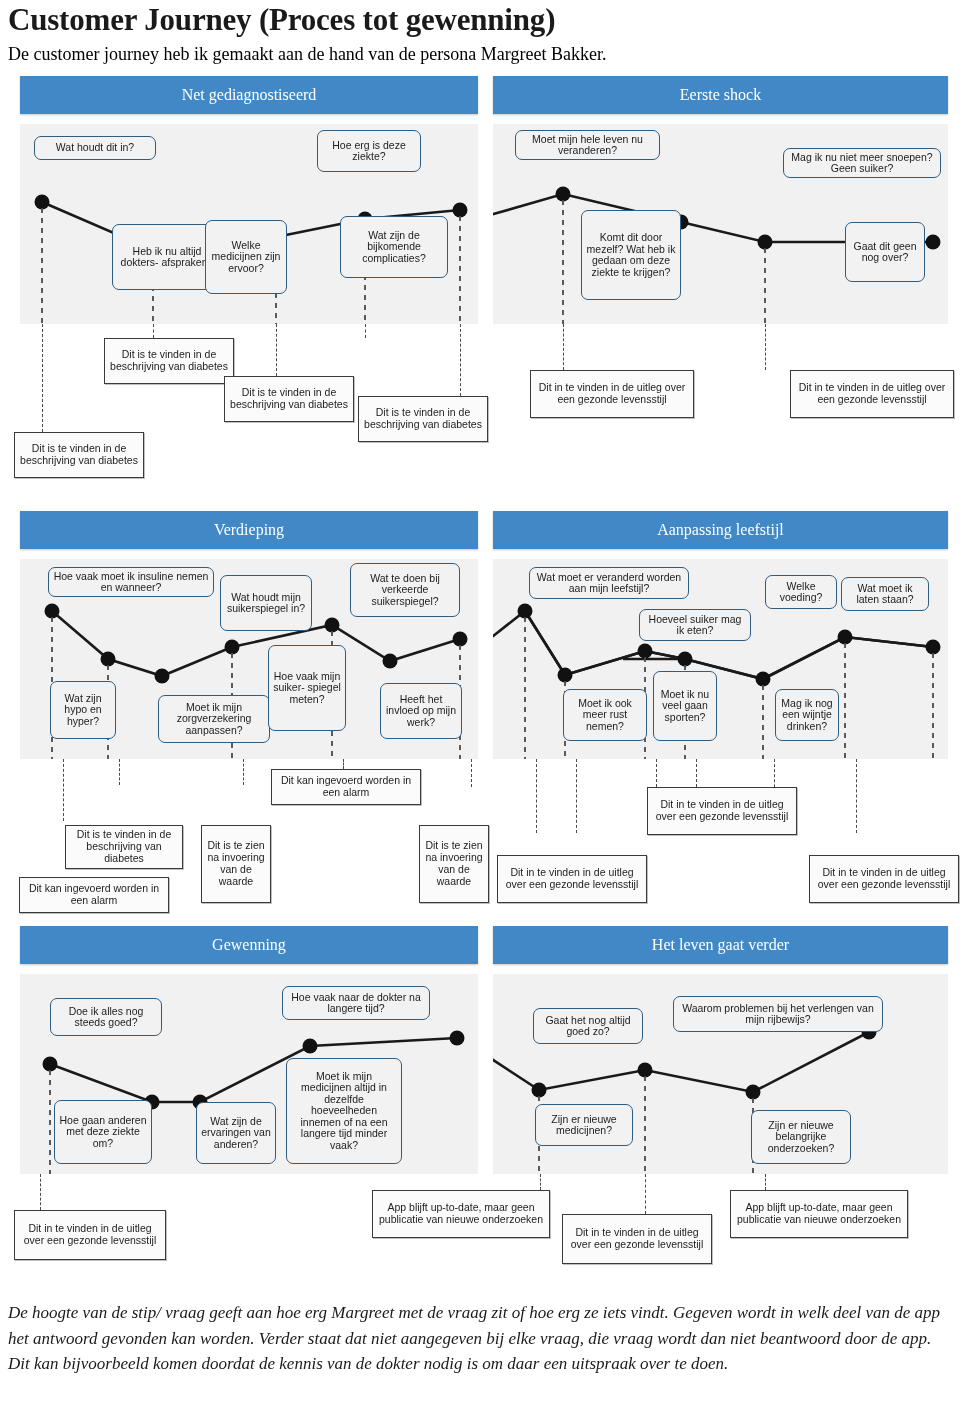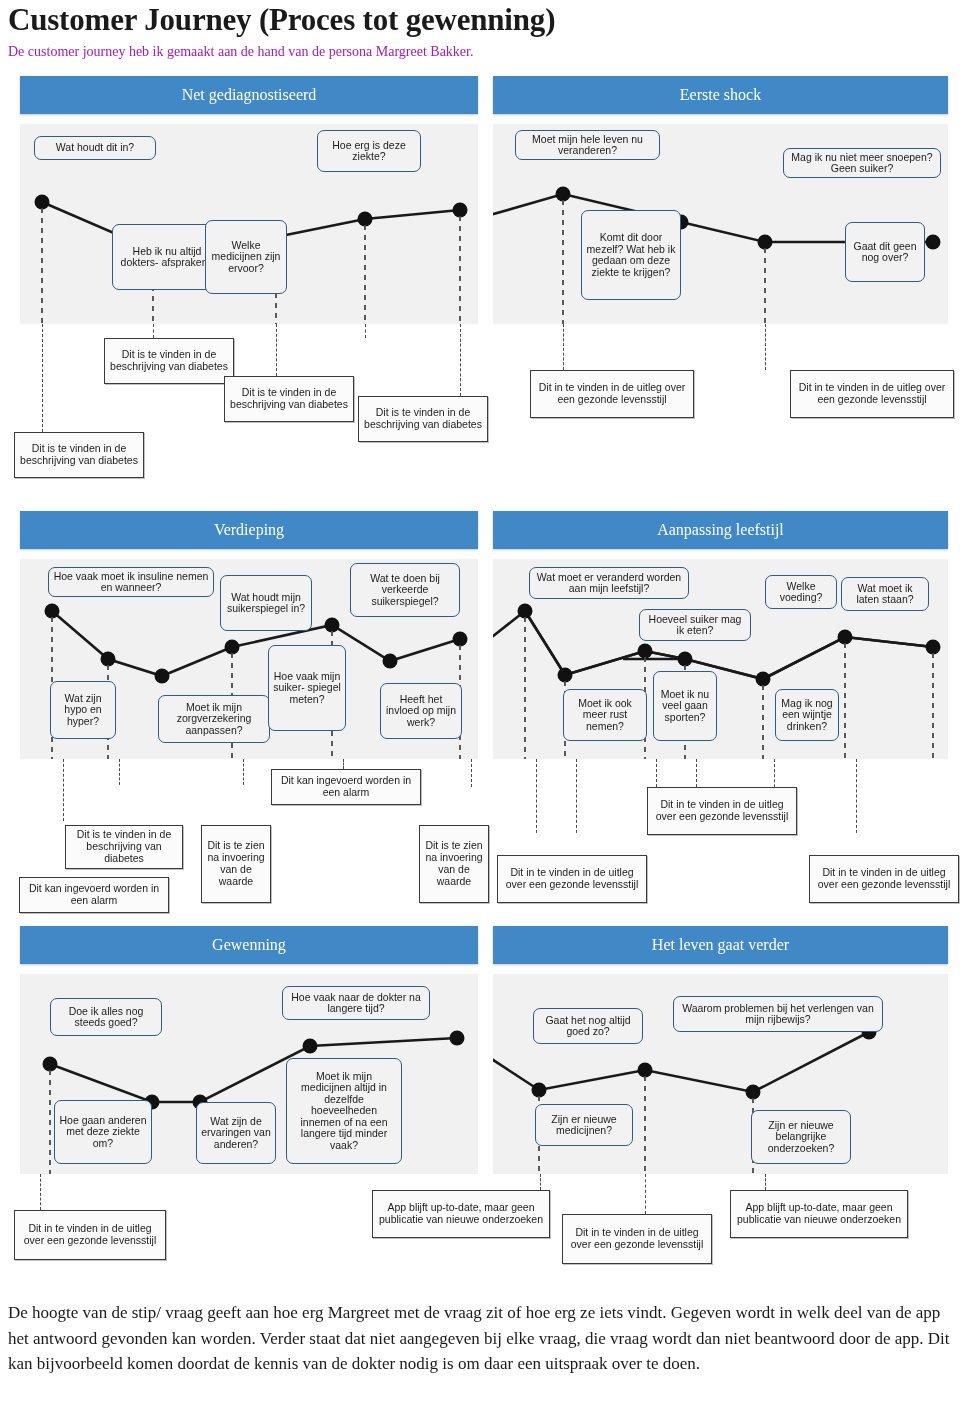--- a/index.html
+++ b/index.html
@@ -13,21 +13,21 @@
   
   .doc-title{
     position:absolute;left:8px;top:2px;width:944px;
     font-family:"Liberation Serif",serif;
     font-size:31px;font-weight:700;color:#1a1a1a;letter-spacing:-0.2px;
     white-space:nowrap;
   }
   .doc-sub{
     position:absolute;left:8px;top:44px;width:944px;
     font-family:"Liberation Serif",serif;
-    font-size:14px;color:#a21caf;white-space:nowrap;
+    font-size:18px;color:#000000;white-space:nowrap;
   }
 
   
   .journey{position:absolute;left:0;top:76px;width:960px;height:1208px;}
 
   .band{position:absolute;left:0;width:960px;}
   .band.b1{top:0;height:435px;}
   .band.b2{top:435px;height:415px;}
   .band.b3{top:850px;height:358px;}
 
@@ -91,20 +91,21 @@
     position:absolute;width:0;
     border-left:1.6px dashed #4a4a4a;
   }
 
   
   .footer-copy{
     position:absolute;left:8px;top:1300px;width:944px;
     font-family:"Liberation Serif",serif;
     font-size:17px;line-height:25.5px;color:#1a1a1a;
     text-align:left;
+    font-style:italic;
   }
   .footer-copy p{margin:0;}
 </style>
 </head>
 <body>
 
 <div class="page">
 
   <div class="doc-title">Customer Journey (Proces tot gewenning)</div>
   <div class="doc-sub">De customer journey heb ik gemaakt aan de hand van de persona Margreet Bakker.</div>
@@ -129,20 +130,21 @@
             <line x1="133" y1="132" x2="133" y2="200"></line>
             <line x1="256" y1="119" x2="256" y2="200"></line>
             <line x1="345" y1="101" x2="345" y2="200"></line>
             <line x1="440" y1="92" x2="440" y2="200"></line>
           </g>
         </svg>
         <div class="bubble" style="left:14px;top:12px;width:122px;height:24px;">Wat houdt dit in?</div>
         <div class="bubble" style="left:92px;top:100px;width:110px;height:66px;">Heb ik nu altijd dokters- afspraken?</div>
         <div class="bubble" style="left:185px;top:96px;width:82px;height:74px;">Welke medicijnen zijn ervoor?</div>
         <div class="bubble" style="left:297px;top:6px;width:104px;height:42px;">Hoe erg is deze ziekte?</div>
+        <div class="bubble" style="left:320px;top:92px;width:108px;height:62px;">Wat zijn de bijkomende complicaties?</div>
       </div>
 
       <div class="plot right">
         <svg width="455" height="200" viewBox="0 0 455 200">
           <polyline points="-20,96 70,70 188,98 272,118 440,118" fill="none" stroke="#1a1a1a" stroke-width="2.6"></polyline>
           <circle cx="70" cy="70" r="7.5" fill="#111"></circle>
           <circle cx="188" cy="98" r="7.5" fill="#111"></circle>
           <circle cx="272" cy="118" r="7.5" fill="#111"></circle>
           <circle cx="440" cy="118" r="7.5" fill="#111"></circle>
           <g stroke="#4a4a4a" stroke-width="1.8" stroke-dasharray="5,5">

